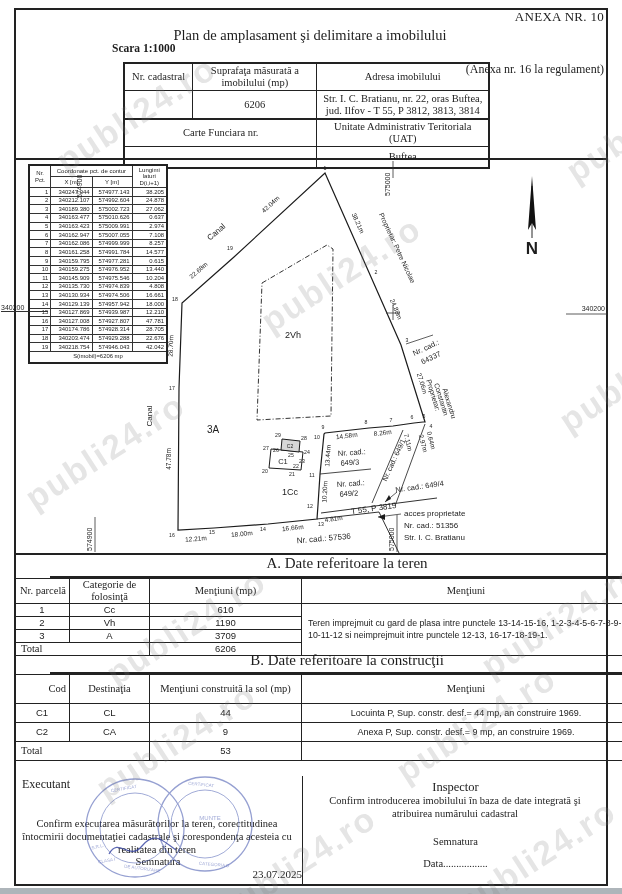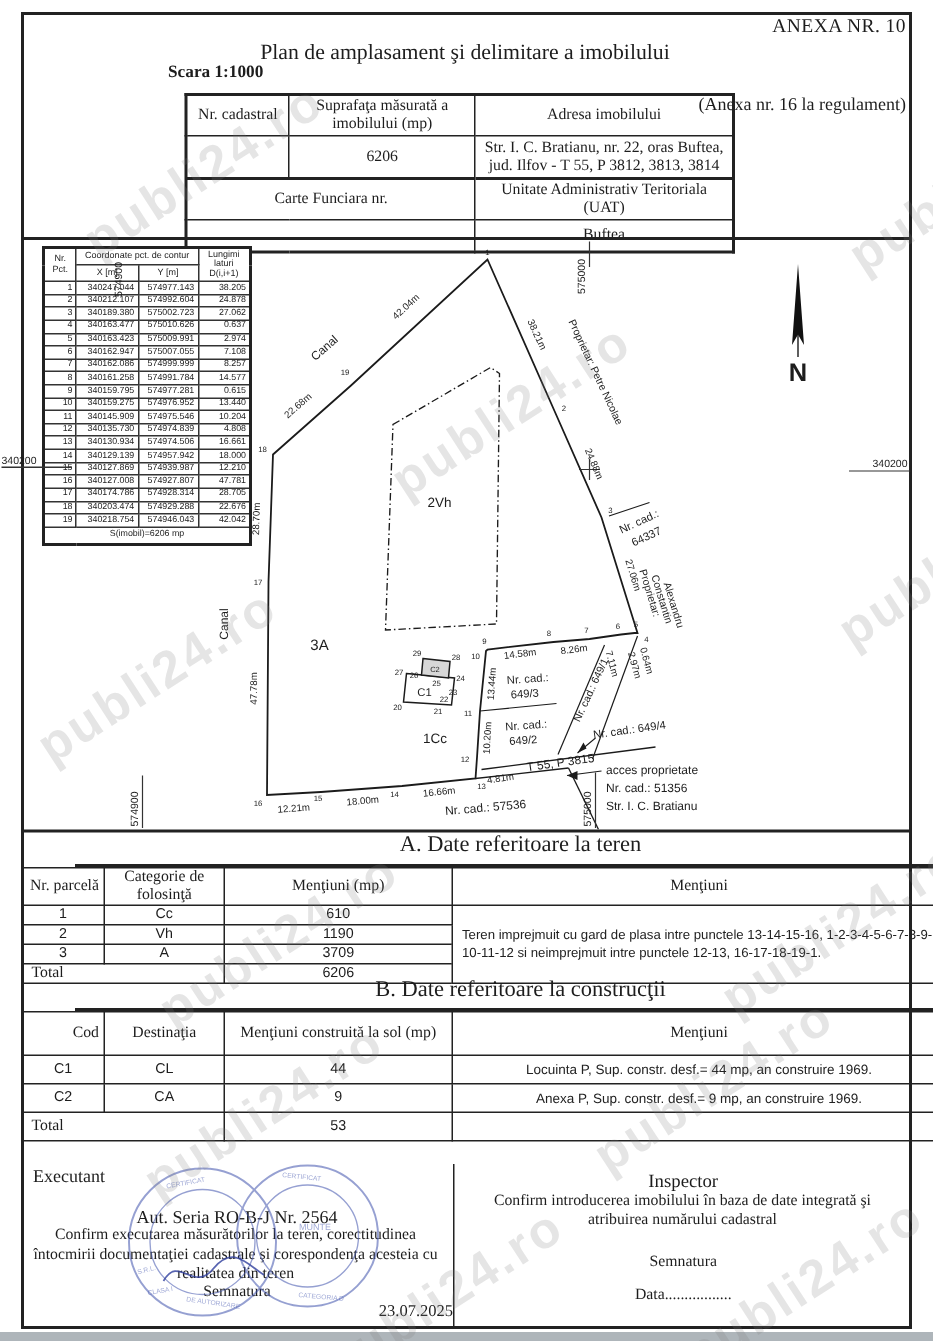--- a/index.html
+++ b/index.html
@@ -424,21 +424,20 @@
       <td class="tot" colspan="2">Total</td>
       <td>53</td>
       <td></td>
     </tr>
   </tbody>
     </table>
 
 
   <div class="exec">
     <div class="lbl">Executant</div>
-    <div class="aut">Aut. Seria RO-B-J Nr. 2564</div>
     <div class="para">Confirm executarea măsurătorilor la teren, corectitudinea întocmirii documentaţiei cadastrale şi corespondenţa acesteia cu realitatea din teren</div>
     <div class="sem">Semnatura</div>
     <div class="dat">23.07.2025</div>
     <svg class="stamps" width="289" height="110">
       <g stroke="#4053ad" fill="none" opacity="0.55">
         <circle cx="121" cy="52" r="49" stroke-width="1.3"></circle>
         <circle cx="121" cy="52" r="35" stroke-width="0.9"></circle>
         <circle cx="191" cy="48" r="47" stroke-width="1.3"></circle>
         <circle cx="191" cy="48" r="34" stroke-width="0.9"></circle>
       </g>

